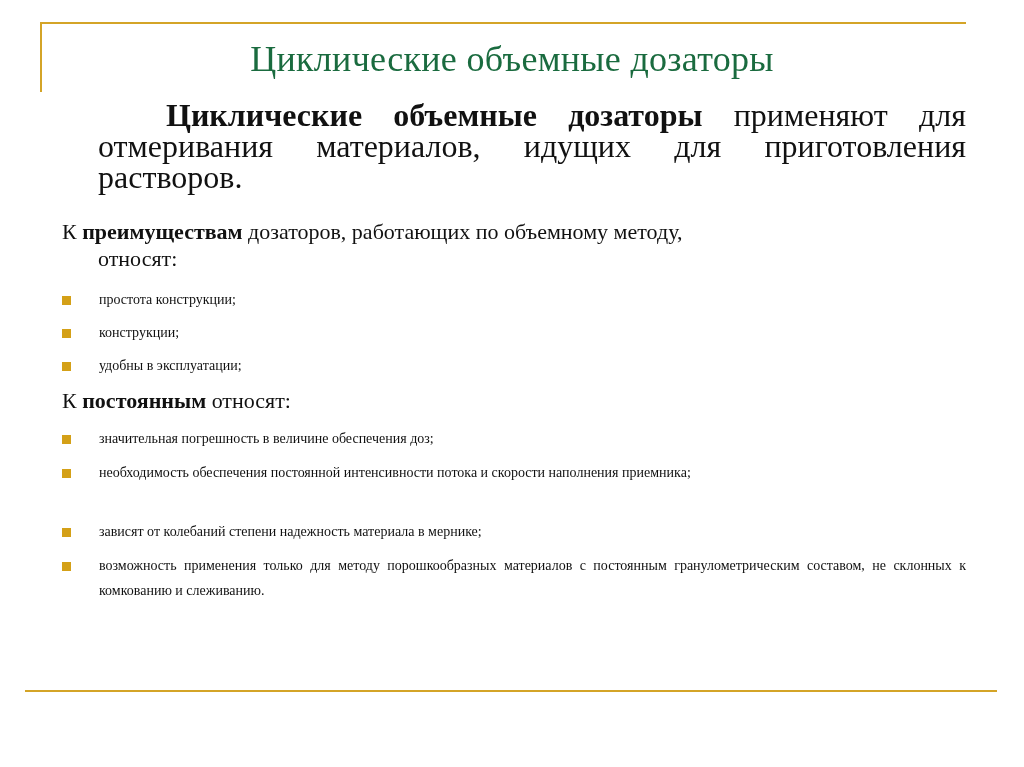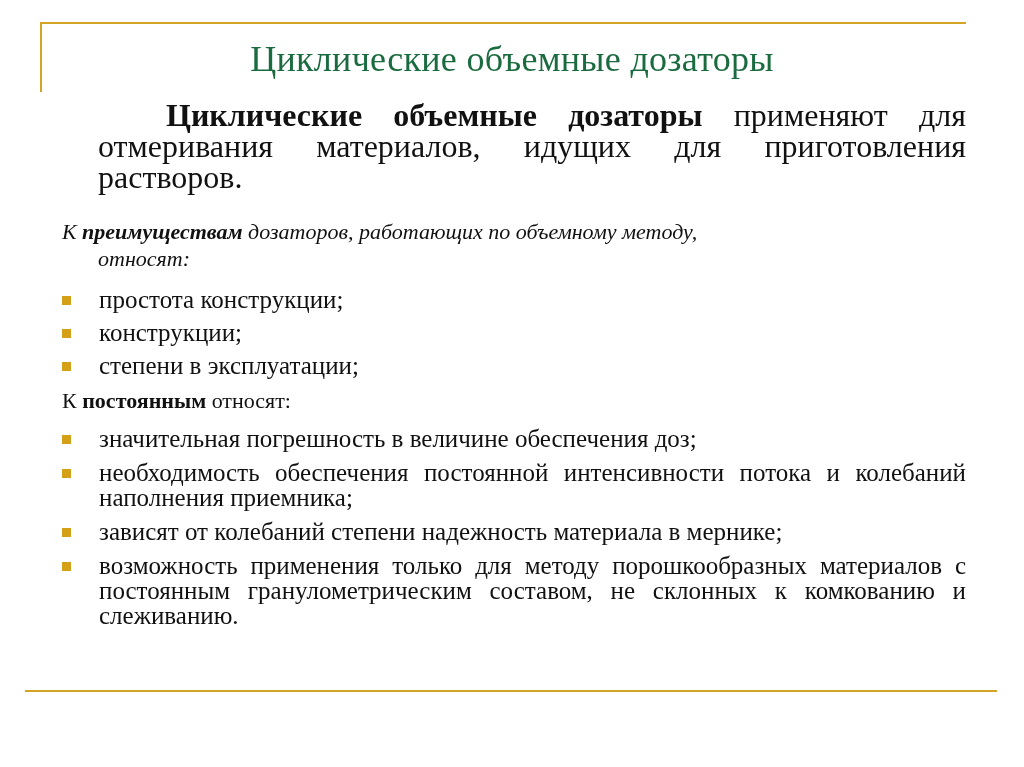--- a/index.html
+++ b/index.html
@@ -16,68 +16,68 @@
   }
   .intro {
     position: absolute; left: 98px; top: 100px; width: 868px;
     font-size: 32px; line-height: 31px; text-align: justify; text-indent: 68px;
   }
   .section {
     position: absolute; left: 62px; width: 880px; font-size: 22px; line-height: 27px;
   }
   .section .cont { padding-left: 36px; display: block; }
   .bullet {
-    position: absolute; left: 62px; width: 904px; font-size: 25px; line-height: 25px;
+    position: absolute; left: 62px; width: 904px; font-size: 14px; line-height: 25px;
   }
   .bullet .sq { position: absolute; left: 0; top: 9px; width: 9px; height: 9px; background: #d4a017; }
   .bullet .txt { display: block; margin-left: 37px; text-align: justify; }
   b { font-weight: bold; }
 </style>
 </head>
 <body>
 
 <div class="frame-top"></div>
 <div class="frame-left"></div>
 <div class="frame-bottom"></div>
 
 <div class="title">Циклические объемные дозаторы</div>
 
 <div class="intro">
   <b>Циклические объемные дозаторы</b><span> применяют для отмеривания материалов, идущих для приготовления растворов.</span>
 </div>
 
-<div class="section" style="top:218px;font-style:italic;">
+<div class="section" style="top:218px;">
   <span>К </span><b>преимуществам</b><span> дозаторов, работающих по объемному методу,</span>
   <span class="cont">относят:</span>
 </div>
 
 <div class="bullet" style="top:287px;">
   <span class="sq"></span>
   <span class="txt">простота конструкции;</span>
 </div>
 <div class="bullet" style="top:320px;">
   <span class="sq"></span>
   <span class="txt">конструкции;</span>
 </div>
 <div class="bullet" style="top:353px;">
   <span class="sq"></span>
-  <span class="txt">степени в эксплуатации;</span>
+  <span class="txt">удобны в эксплуатации;</span>
 </div>
 
 <div class="section" style="top:387px;">
   <span>К </span><b>постоянным</b><span> относят:</span>
 </div>
 
 <div class="bullet" style="top:426px;">
   <span class="sq"></span>
   <span class="txt">значительная погрешность в величине обеспечения доз;</span>
 </div>
 <div class="bullet" style="top:460px;">
   <span class="sq"></span>
-  <span class="txt">необходимость обеспечения постоянной интенсивности потока и колебаний наполнения приемника;</span>
+  <span class="txt">необходимость обеспечения постоянной интенсивности потока и скорости наполнения приемника;</span>
 </div>
 <div class="bullet" style="top:519px;">
   <span class="sq"></span>
   <span class="txt">зависят от колебаний степени надежность материала в мернике;</span>
 </div>
 <div class="bullet" style="top:553px;">
   <span class="sq"></span>
   <span class="txt">возможность применения только для методу порошкообразных материалов с постоянным гранулометрическим составом, не склонных к комкованию и слеживанию.</span>
 </div>
 

